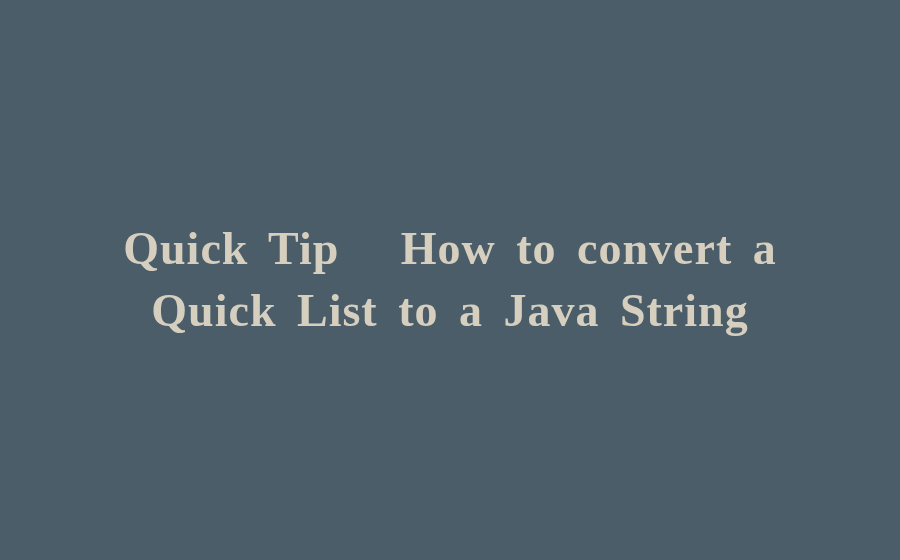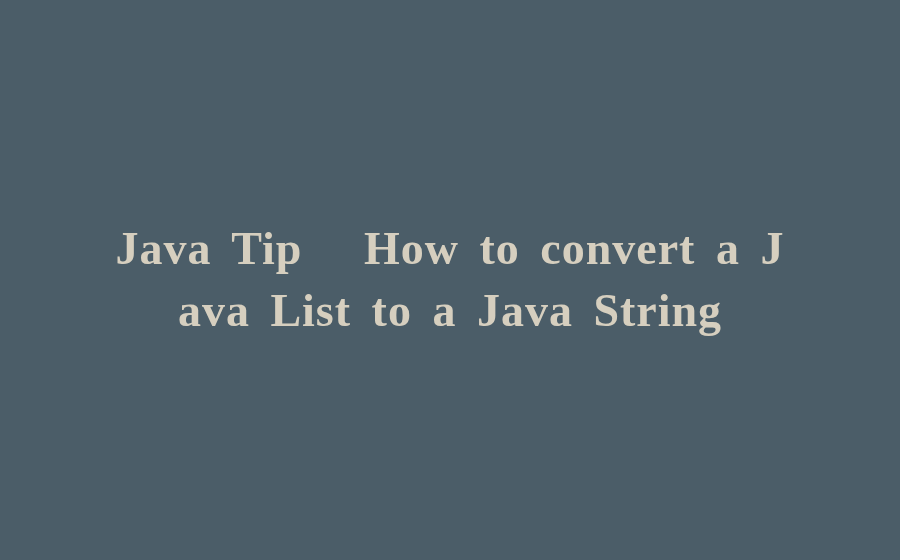--- a/index.html
+++ b/index.html
@@ -29,14 +29,14 @@
       letter-spacing: 1px;
       word-spacing: 8px;
       word-break: break-all;
       white-space: pre-wrap;
     }
   </style>
 </head>
 <body>
 
 <div class="title-container">
-  <div class="title-text">Java Tip   How to convert a Java List to a Java String</div>
+  <div class="title-text">Quick Tip   How to convert a Quick List to a Java String</div>
 </div>
 
 </body></html>

